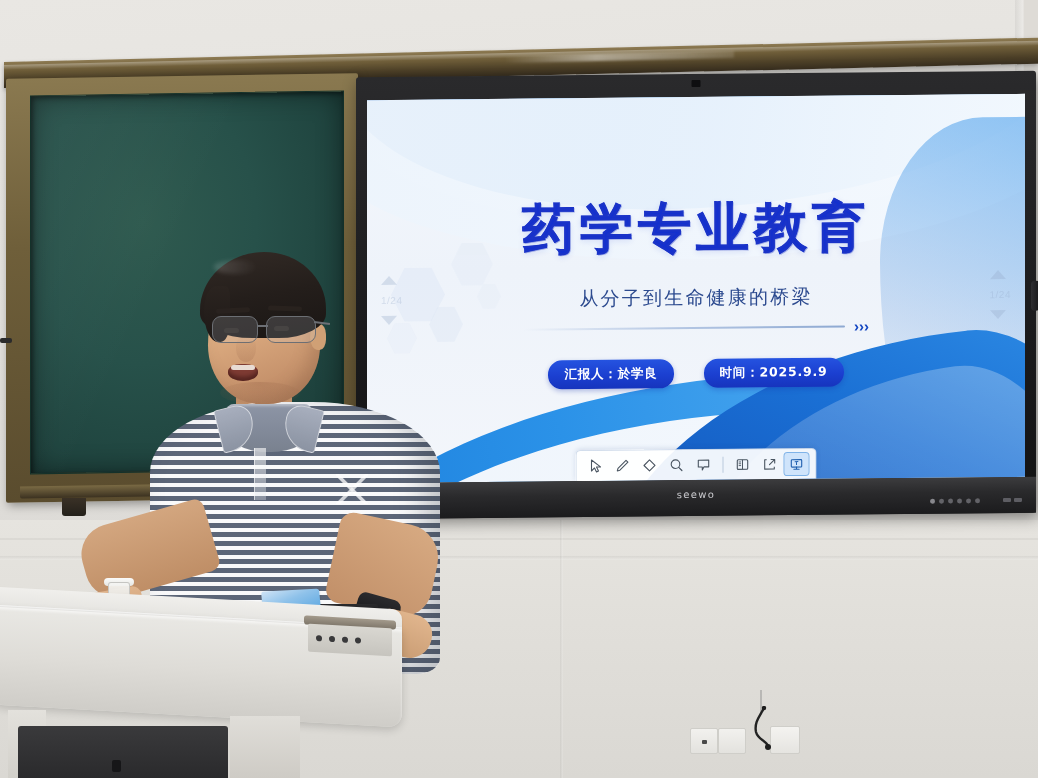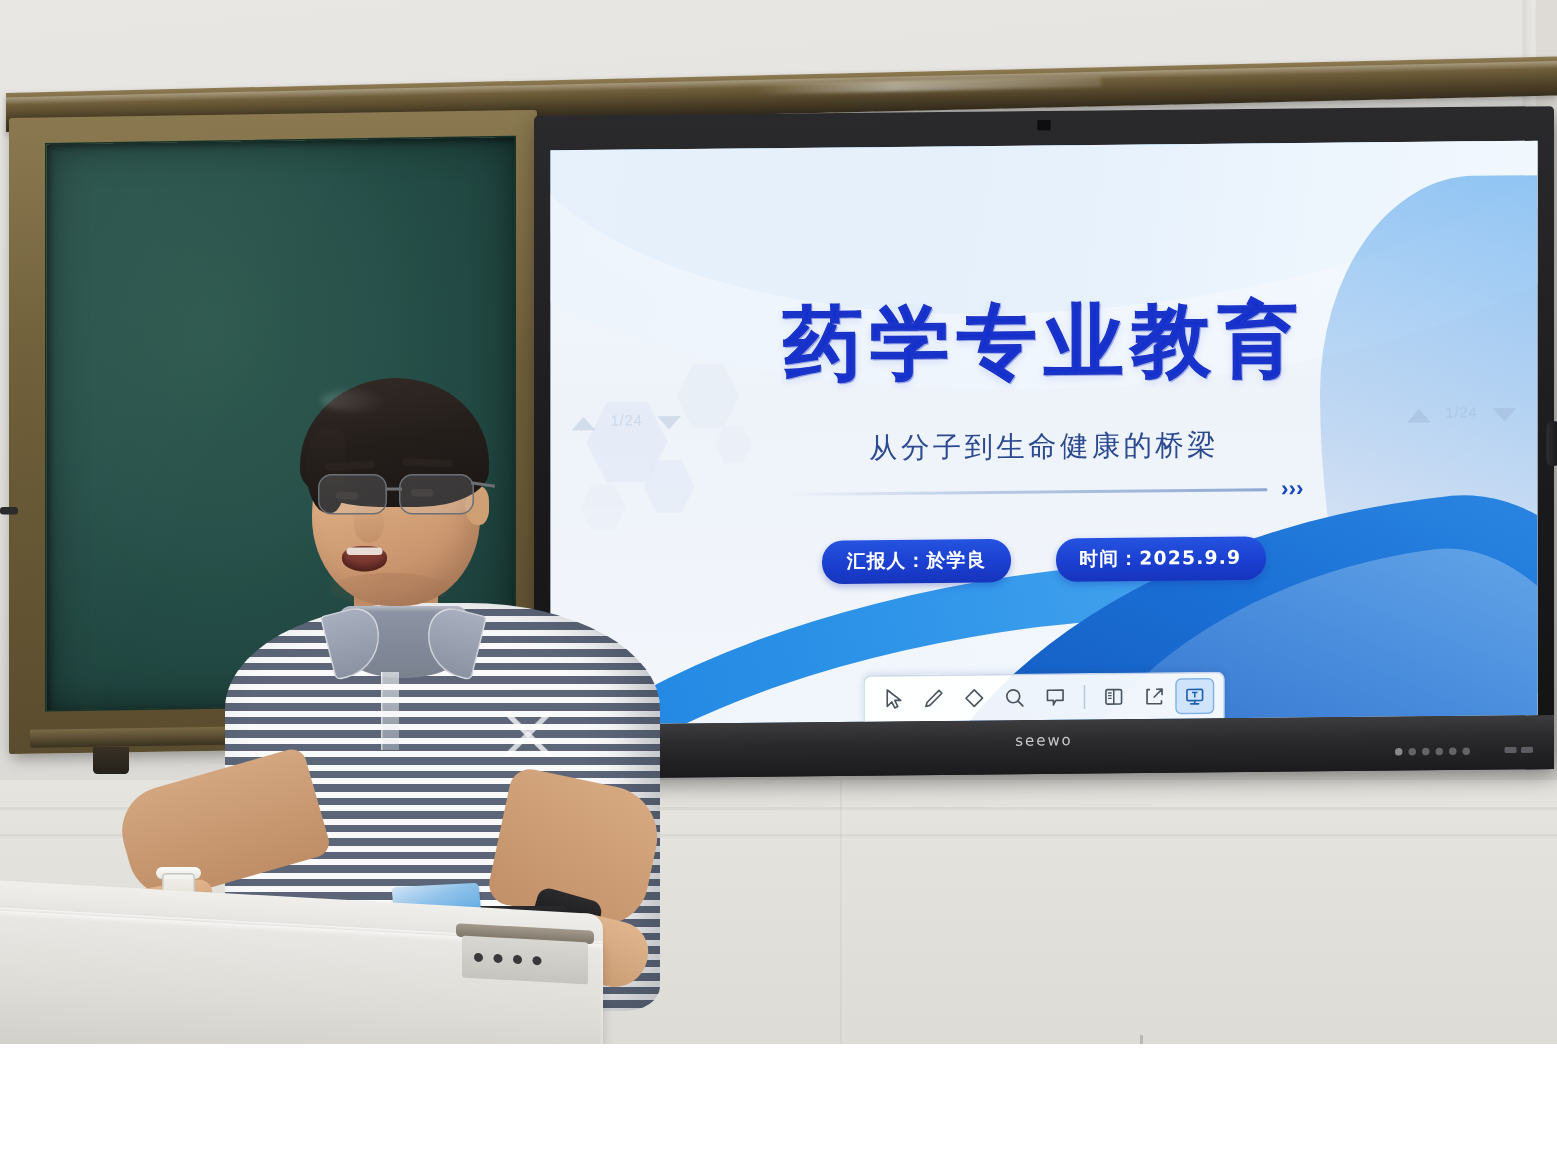--- a/index.html
+++ b/index.html
@@ -5,21 +5,21 @@
   * { box-sizing: border-box; margin: 0; padding: 0; }
   html, body {
     width: 1038px; height: 778px;
     overflow: hidden;
     font-family: "Liberation Sans", "DejaVu Sans", sans-serif;
   }
 
   
   #scene {
     position: relative;
-    width: 1038px; height: 696px;
+    width: 1038px; height: 778px;
     background: linear-gradient(175deg, #e9e7e3 0%, #e4e2de 32%, #dedcd8 58%, #d6d4d0 100%);
     overflow: hidden;
   }
   .wall-corner {
     position: absolute; top: 0; right: 14px; width: 9px; height: 80px;
     background: linear-gradient(90deg, rgba(0,0,0,0.055), rgba(255,255,255,0.25));
   }
   .wall-right-panel {
     position: absolute; top: 0; right: 0; width: 15px; height: 70px;
     background: #dedbd6;
@@ -240,21 +240,21 @@
     color: #ffffff; font-size: 12.5px; font-weight: 700; letter-spacing: .8px;
     padding: 6px 16px; border-radius: 14px;
     font-family: "DejaVu Sans", "Liberation Sans", sans-serif;
     box-shadow: 0 2px 5px rgba(20,45,170,0.3);
     white-space: nowrap;
   }
 
   
   .pagenav {
     position: absolute; z-index: 7; top: 176px;
-    display: flex; flex-direction: row; align-items: flex-end; gap: 10px;
+    display: flex; flex-direction: column; align-items: flex-start; gap: 10px;
     opacity: .30; color: #9fb2cf;
   }
   .pagenav.left  { left: 14px; }
   .pagenav.right { right: 14px; }
   .pn-tri-up, .pn-tri-dn {
     width: 0; height: 0; border-left: 8px solid transparent; border-right: 8px solid transparent;
   }
   .pn-tri-up { border-bottom: 9px solid #93a8c8; }
   .pn-tri-dn { border-top: 9px solid #93a8c8; }
   .pn-count { font-size: 10px; letter-spacing: .5px; color:#93a8c8; }

